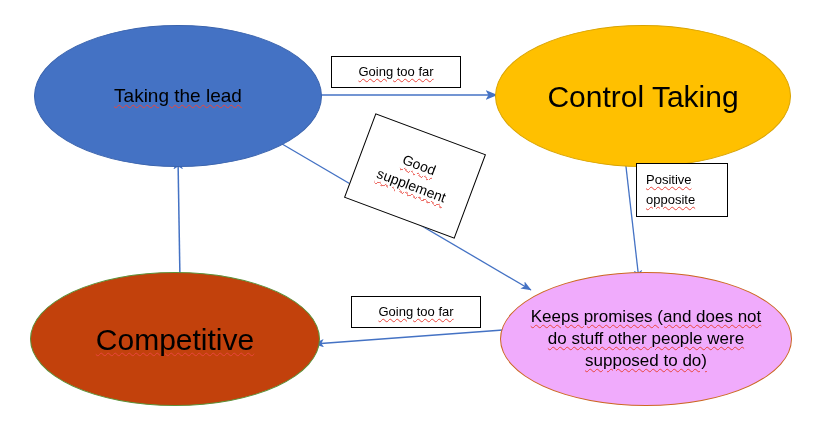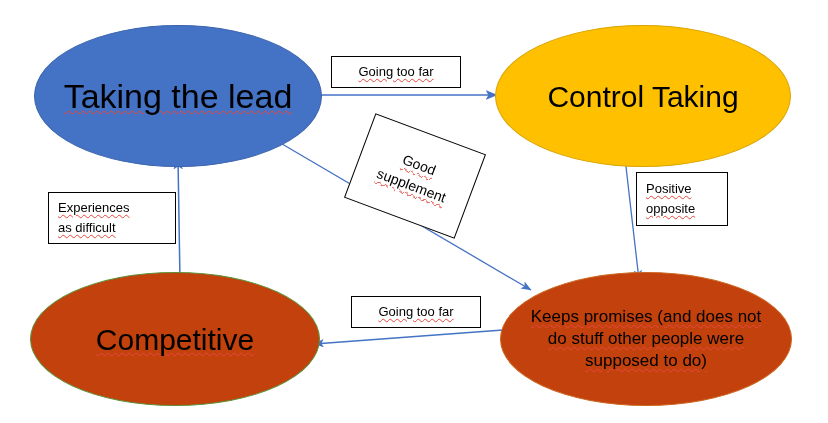--- a/index.html
+++ b/index.html
@@ -29,56 +29,56 @@
   .spell{
     text-decoration:underline;
     text-decoration-color:#e8453c;
     text-decoration-style:wavy;
     text-decoration-thickness:1.3px;
     text-underline-offset:1.5px;
   }
   #node-taking-the-lead{
     left:34px;top:25px;width:288px;height:142px;
     background:#4472C4;border:1px solid #3a63ad;
-    font-size:34px;
+    font-size:19px;
   }
   #node-control-freak{
     left:495px;top:25px;width:296px;height:142px;
     background:#FFC000;border:1px solid #d9a300;
     font-size:30px;
   }
   #node-competitive{
     left:30px;top:272px;width:290px;height:134px;
     background:#c2410c;border:1px solid #5d9139;
     font-size:30px;
   }
   #node-keeps-promises{
     left:500px;top:272px;width:292px;height:134px;
-    background:#c2410c;border:1px solid #cc6722;
+    background:#f0abfc;border:1px solid #cc6722;
     font-size:17px;
   }
 
   .label-box{
     position:absolute;
     background:#ffffff;
     border:1px solid #000000;
     box-sizing:border-box;
     font-size:13px;
     color:#000000;
     line-height:1.55;
     z-index:5;
     display:flex;
     align-items:center;
     padding:3px 9px;
     white-space:pre-line;
   }
   #label-going-too-far-top{left:331px;top:56px;width:130px;height:32px;justify-content:center;}
   #label-going-too-far-bottom{left:351px;top:296px;width:130px;height:32px;justify-content:center;}
   #label-experiences-as-difficult{left:48px;top:192px;width:128px;height:52px;justify-content:flex-start;}
-  #label-positive-opposite{left:636px;top:172px;width:92px;height:54px;justify-content:flex-start;}
+  #label-positive-opposite{left:636px;top:163px;width:92px;height:54px;justify-content:flex-start;}
   #label-good-supplement{
     left:356px;top:131px;width:118px;height:90px;
     transform:rotate(20.5deg);
     justify-content:center;
     text-align:center;
     font-size:14px;
   }
   #edges{position:absolute;left:0;top:0;width:828px;height:423px;z-index:2;}
 </style>
 </head>
@@ -124,24 +124,20 @@
 
   <div class="label-box" id="label-going-too-far-top">
     <span class="spell">Going too far</span>
   </div>
 
   <div class="label-box" id="label-good-supplement">
     <span class="spell">Good
 supplement</span>
   </div>
 
-  <div class="label-box" id="label-experiences-as-difficult">
-    <span class="spell">Experiences
-as difficult</span>
-  </div>
 
   <div class="label-box" id="label-positive-opposite">
     <span class="spell">Positive
 opposite</span>
   </div>
 
   <div class="label-box" id="label-going-too-far-bottom">
     <span class="spell">Going too far</span>
   </div>
 

